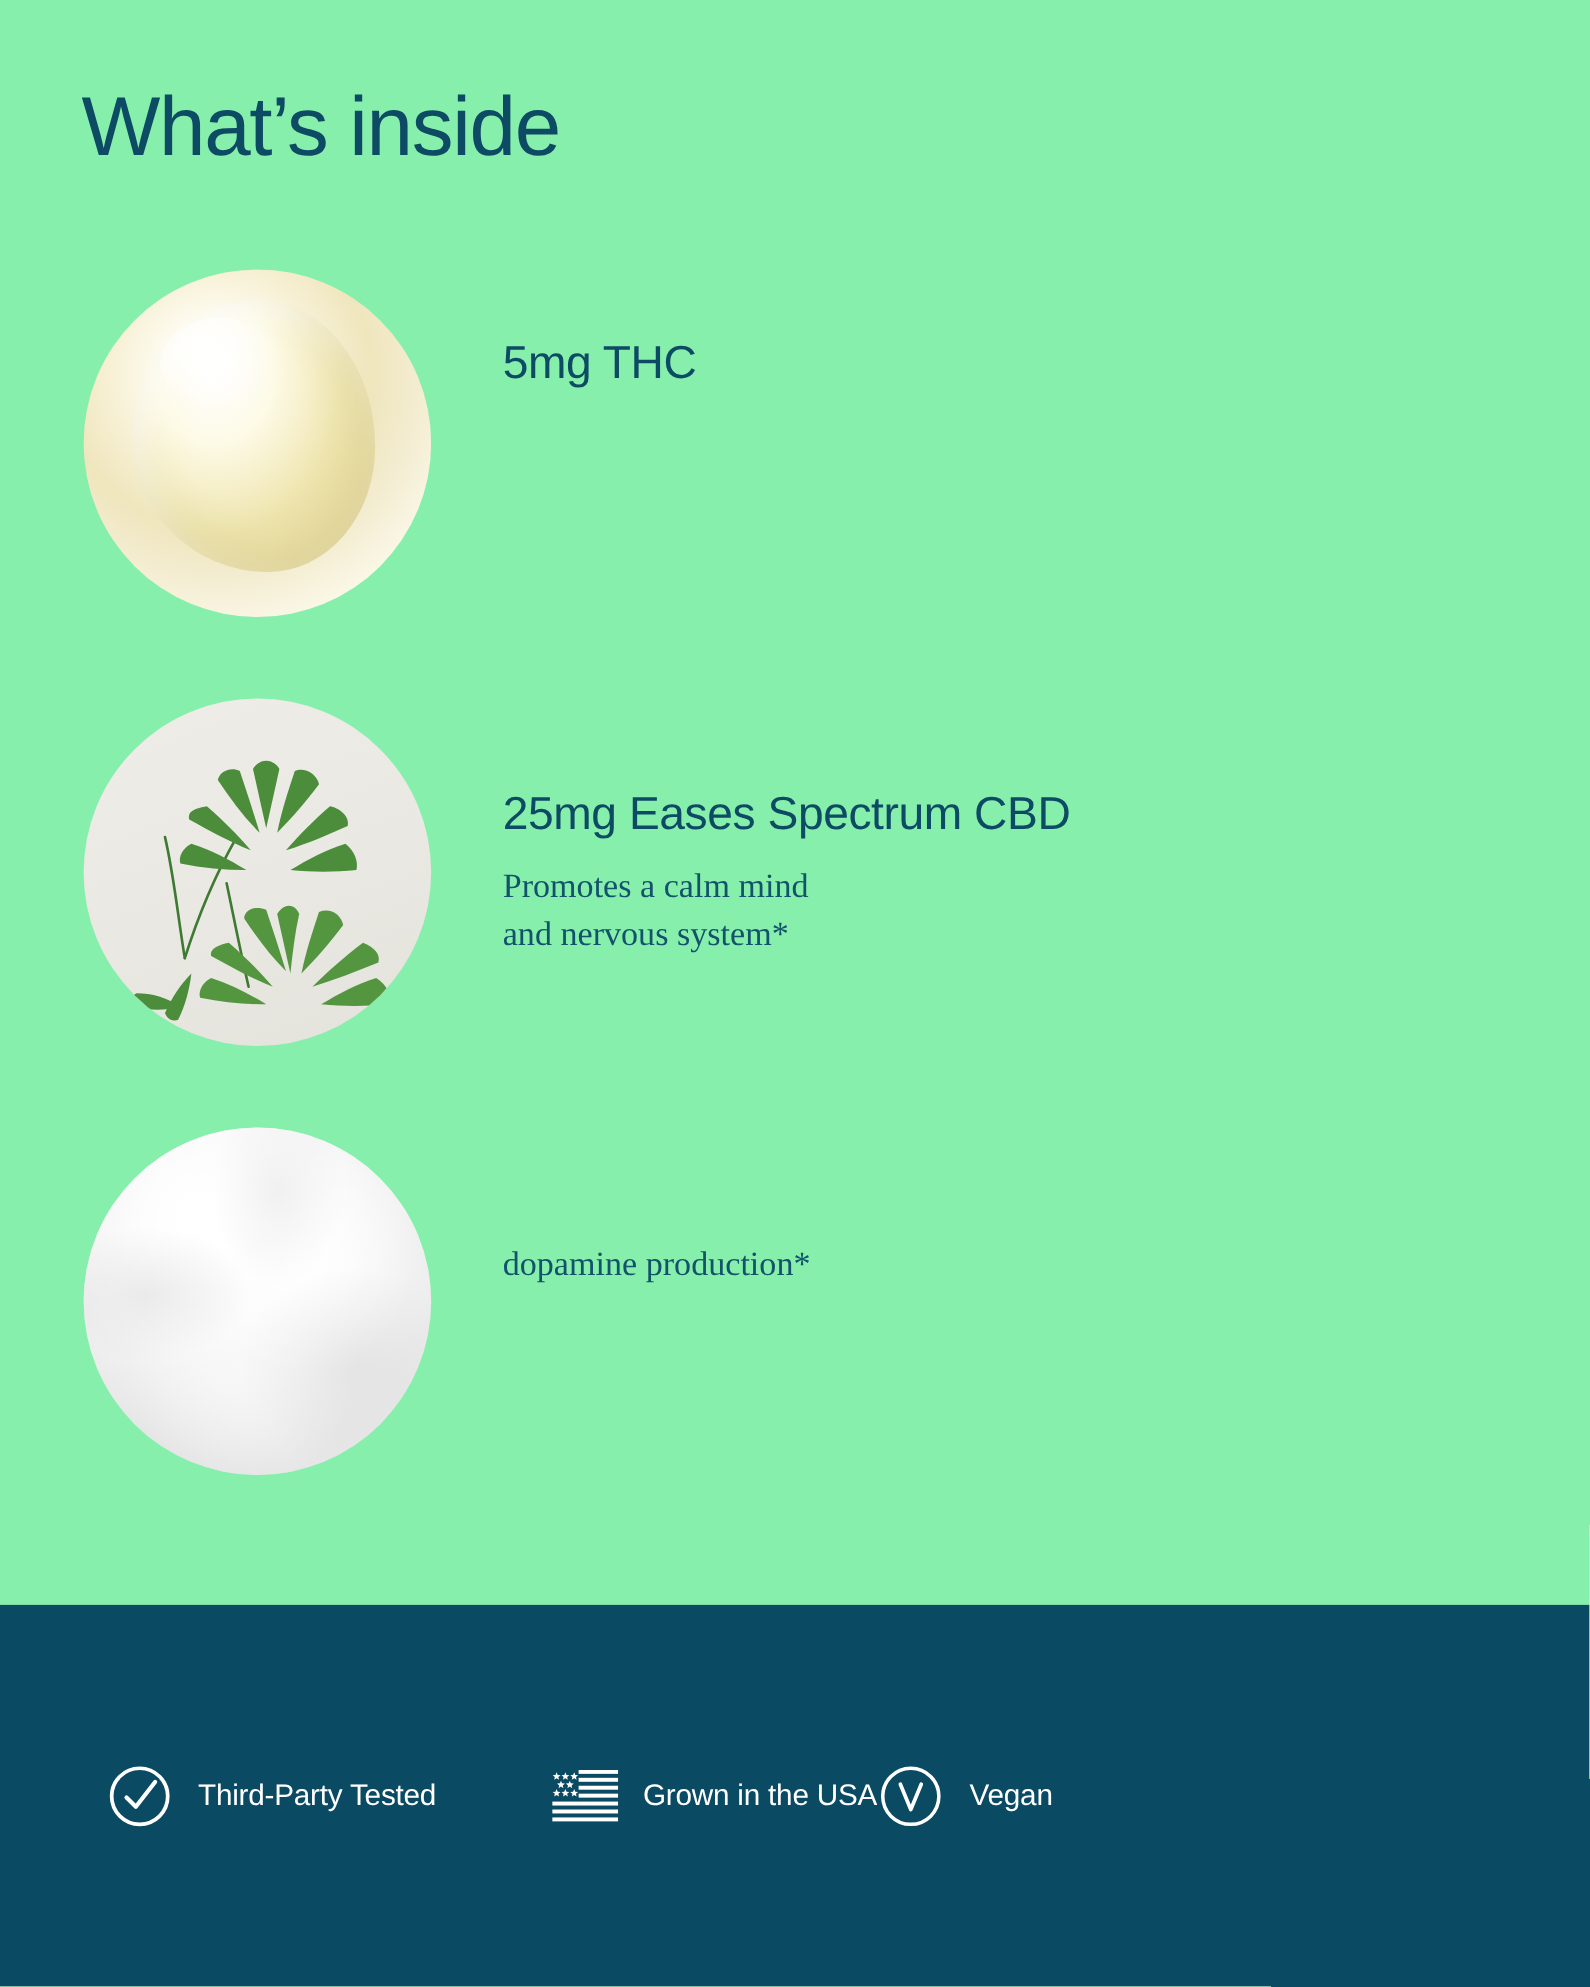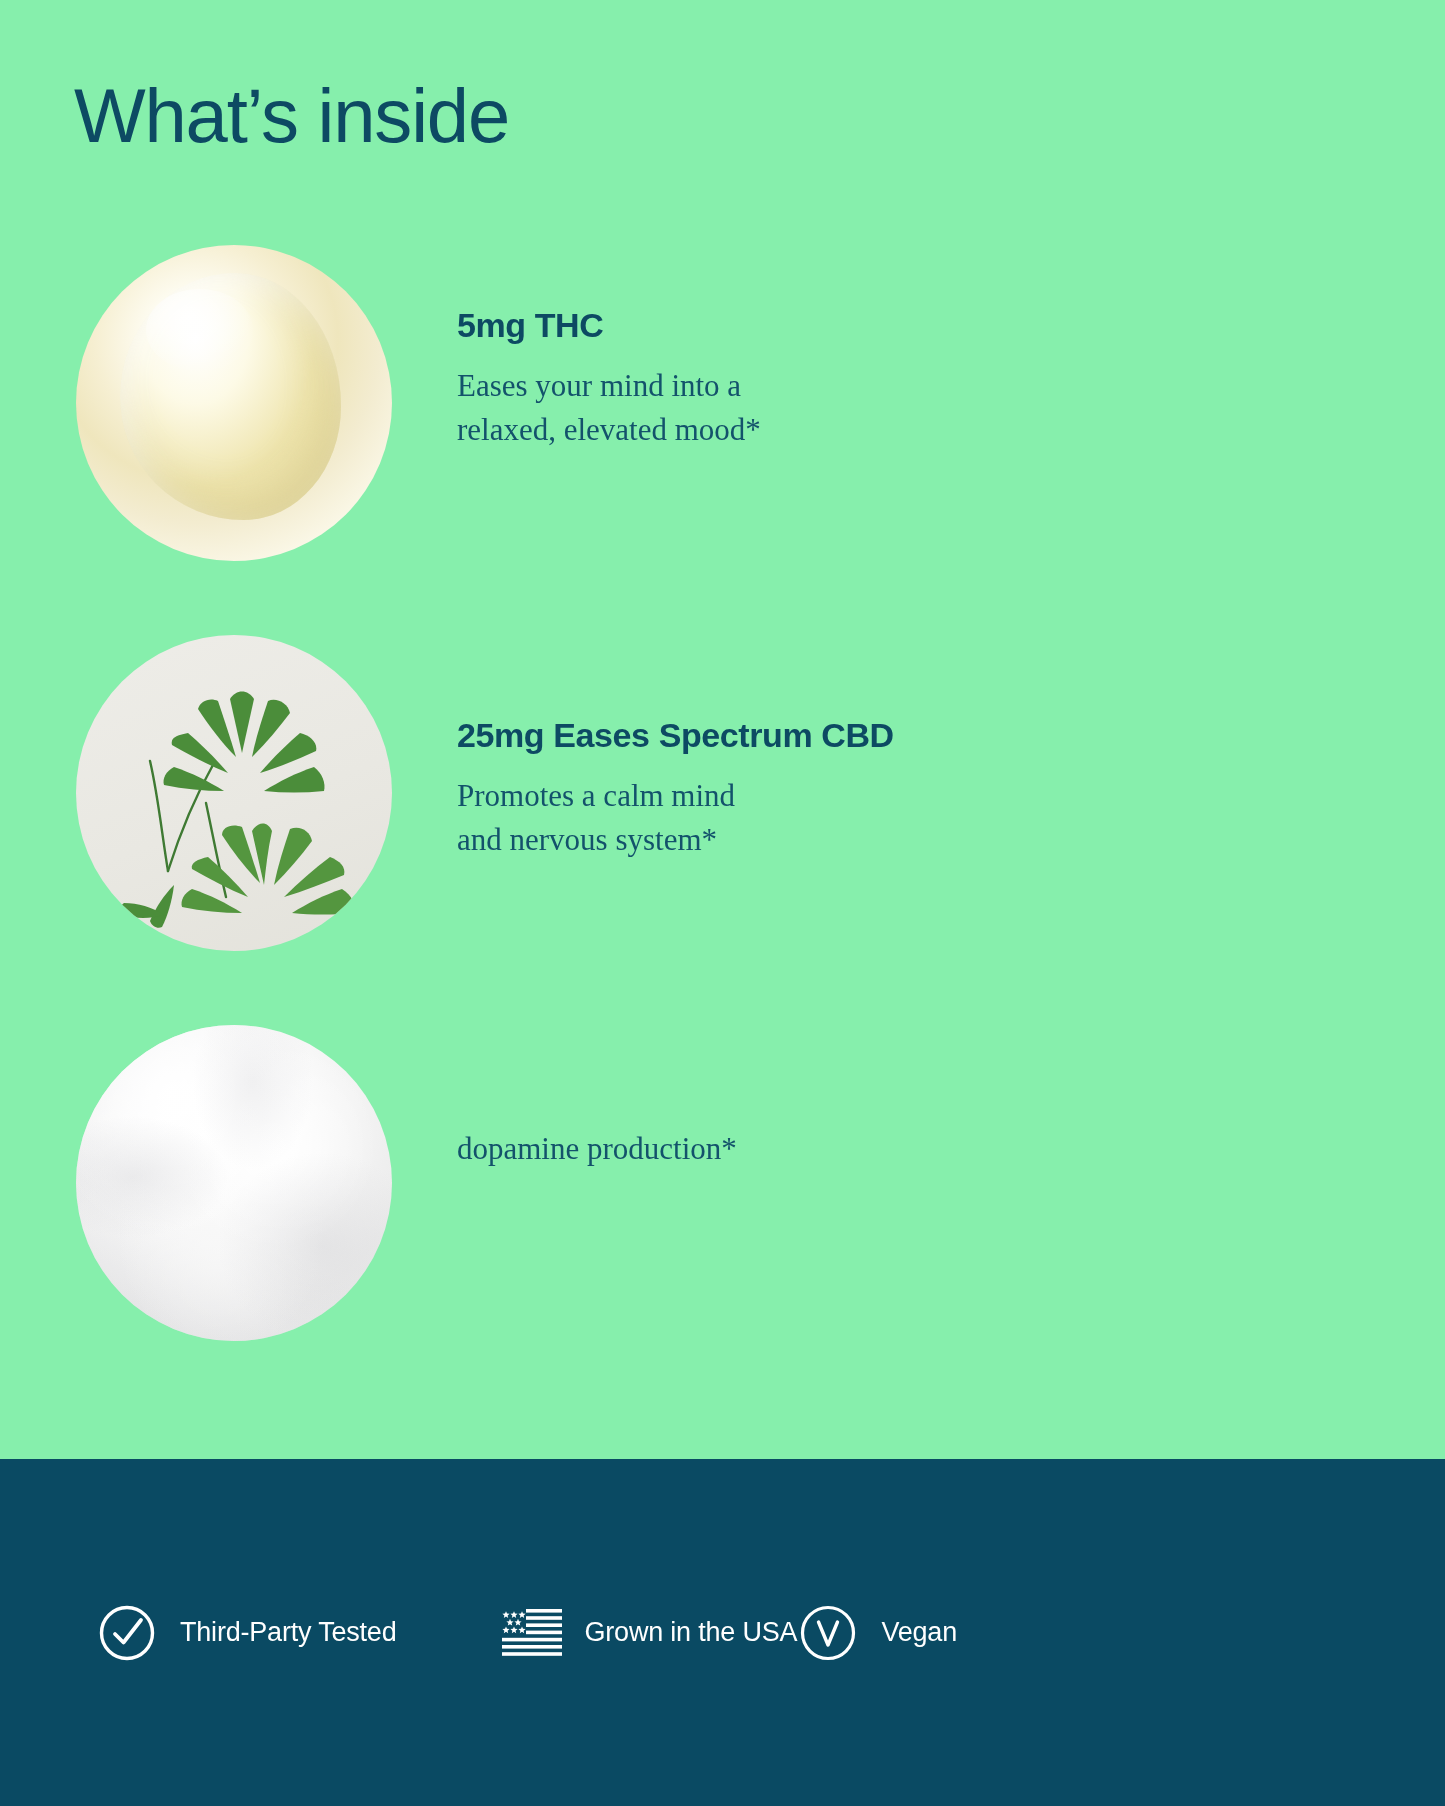--- a/index.html
+++ b/index.html
@@ -132,22 +132,22 @@
 
   .ing-text {
     position: absolute;
     left: 457px;
     width: 700px;
   }
 
   .ing-title {
     color: #0d4a63;
     font-family: "Liberation Sans", sans-serif;
-    font-size: 34px;
-    font-weight: 700;
+    font-size: 42px;
+    font-weight: 400;
     letter-spacing: -0.4px;
     line-height: 1.1;
     white-space: nowrap;
   }
 
   .ing-desc {
     color: #13526b;
     font-family: "Liberation Serif", serif;
     font-size: 31px;
     font-weight: 400;
@@ -214,24 +214,20 @@
 <div class="page">
 
   <h1 class="page-title">What’s inside</h1>
 
   <div class="ingredients">
 
     <div class="ingredient-row row-0">
       <div class="ing-media media-oil"></div>
       <div class="ing-text">
         <div class="ing-title">5mg THC</div>
-        <div class="ing-desc">
-          <span class="line">Eases your mind into a</span>
-          <span class="line">relaxed, elevated mood*</span>
-        </div>
       </div>
     </div>
 
     <div class="ingredient-row row-1">
       <div class="ing-media media-leaf">
         <svg viewBox="0 0 316 316" xmlns="http://www.w3.org/2000/svg" aria-hidden="true">
           <g fill="none" stroke="#3f7a33" stroke-width="2.4" stroke-linecap="round">
             <path d="M92 236 C86 200 82 160 74 126"></path>
             <path d="M92 236 C104 198 120 160 138 128"></path>
             <path d="M150 262 C142 228 136 196 130 168"></path>

